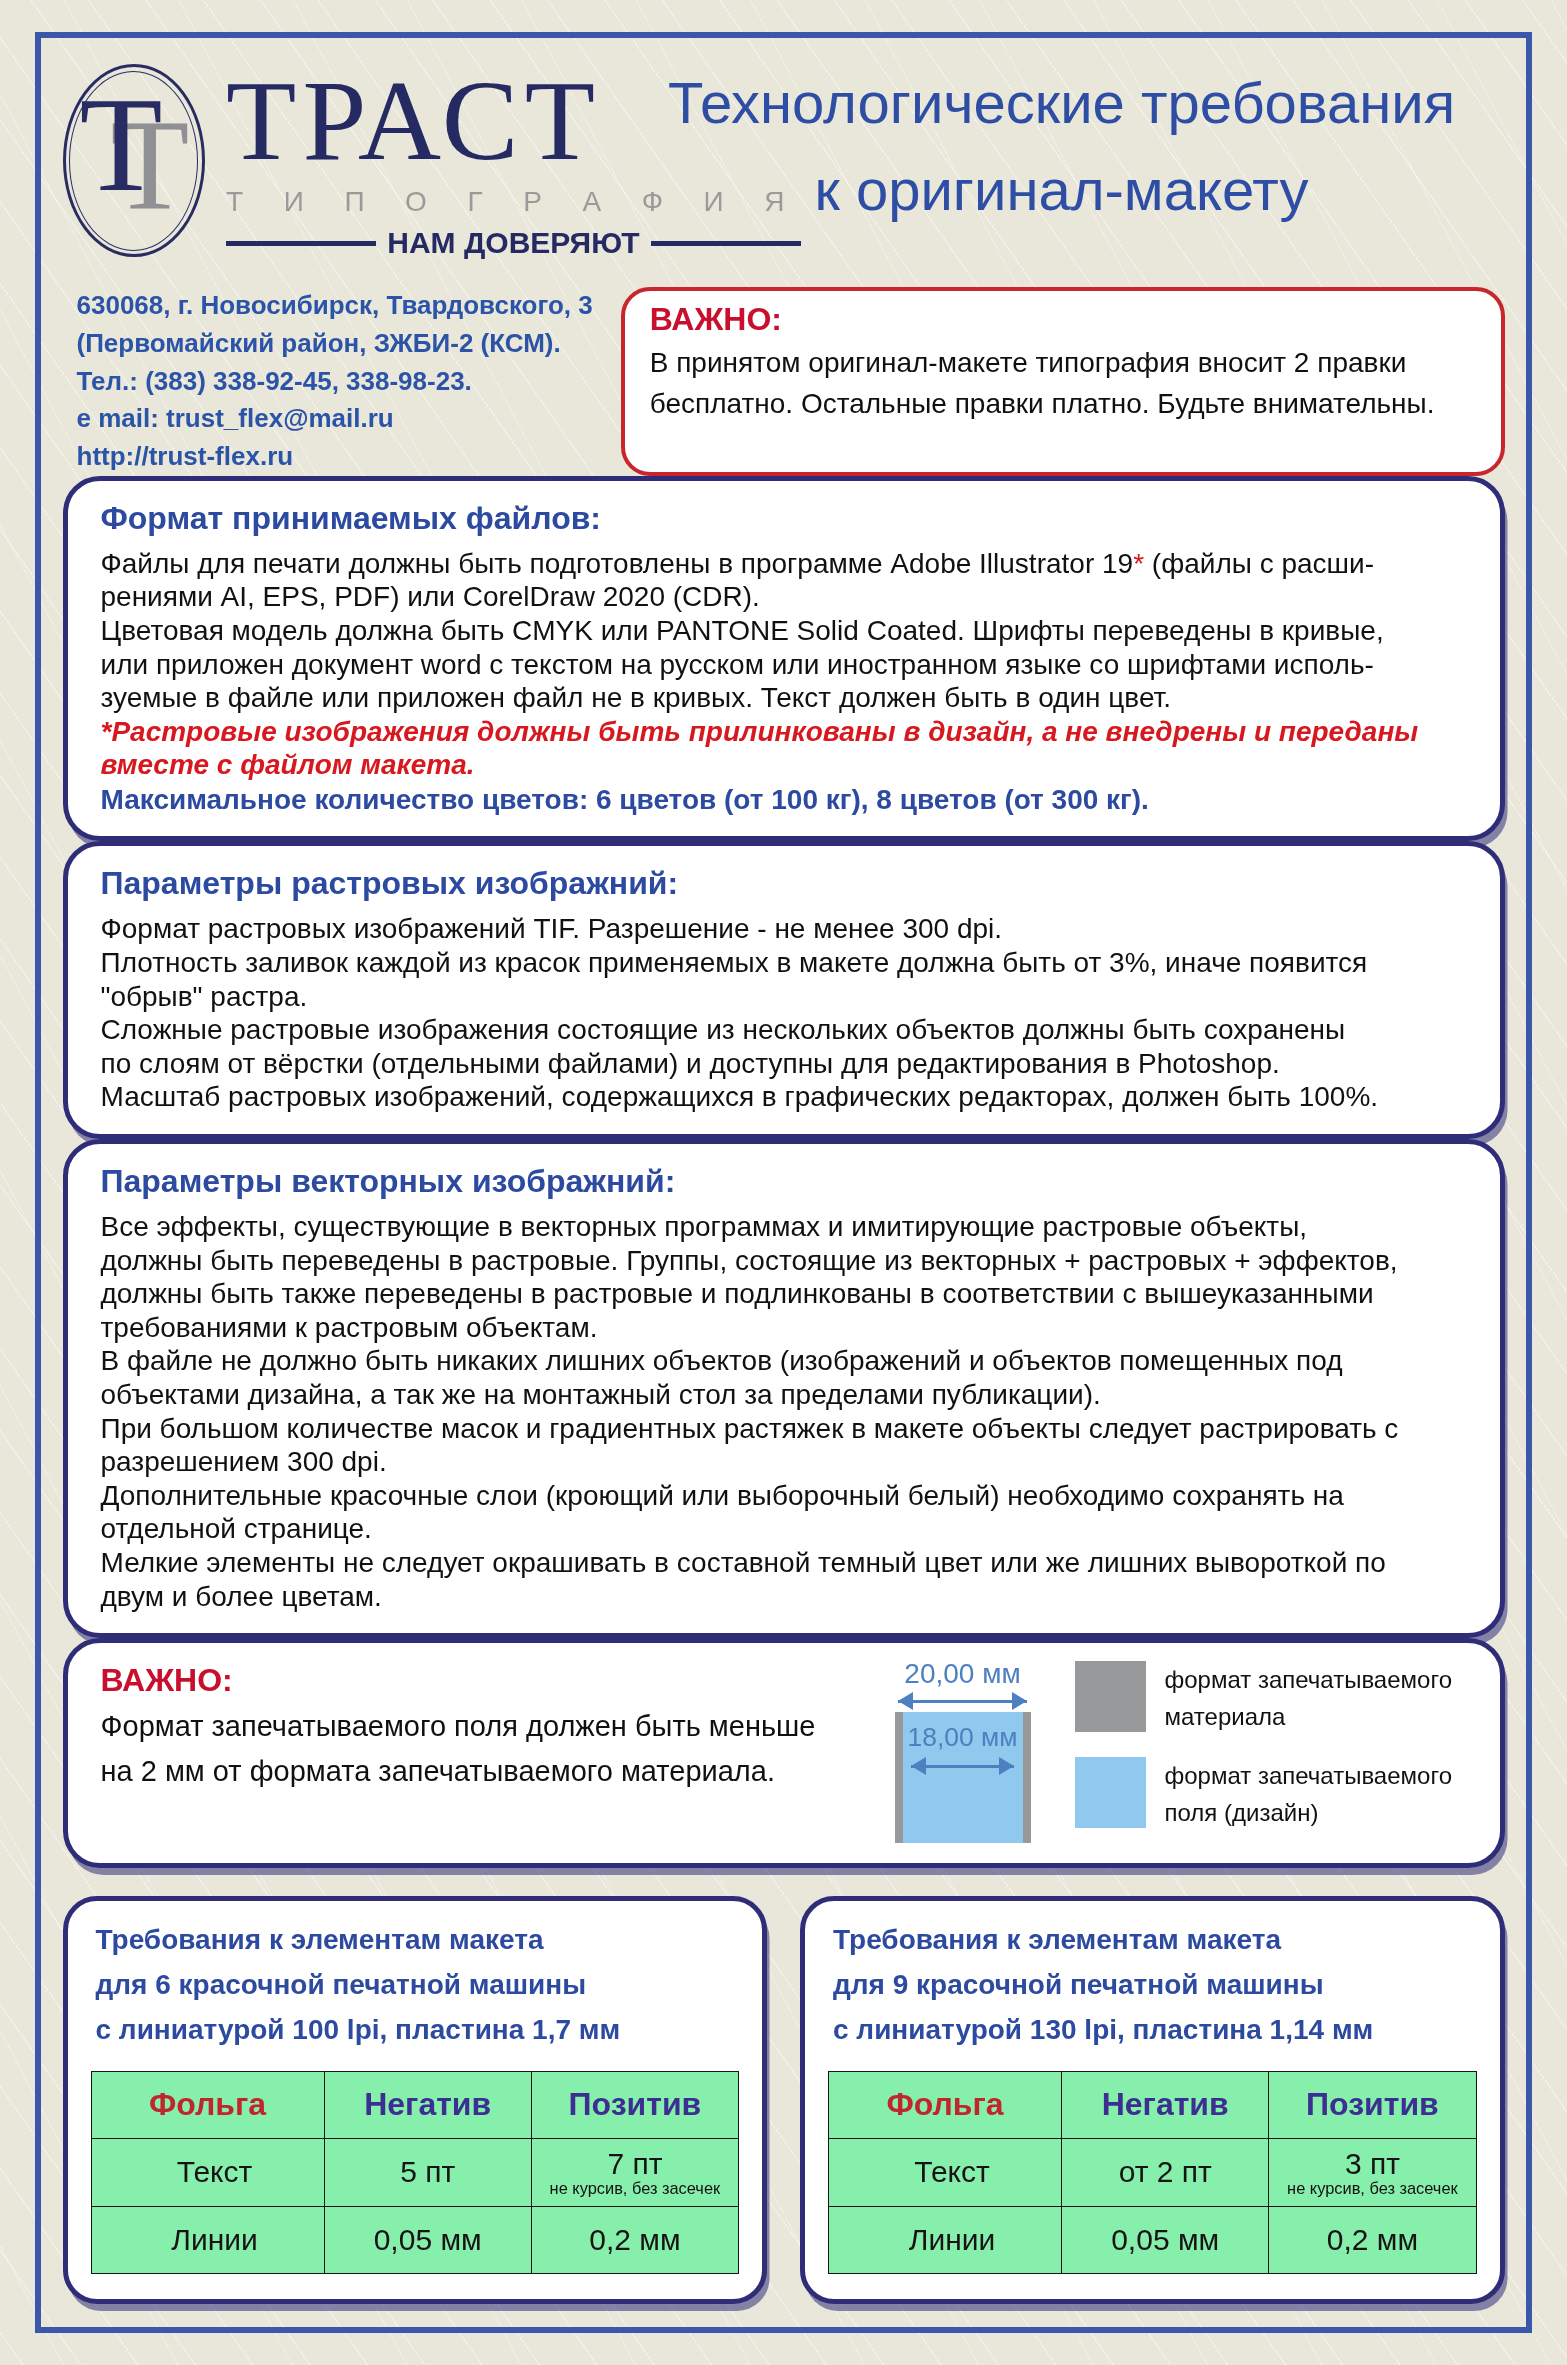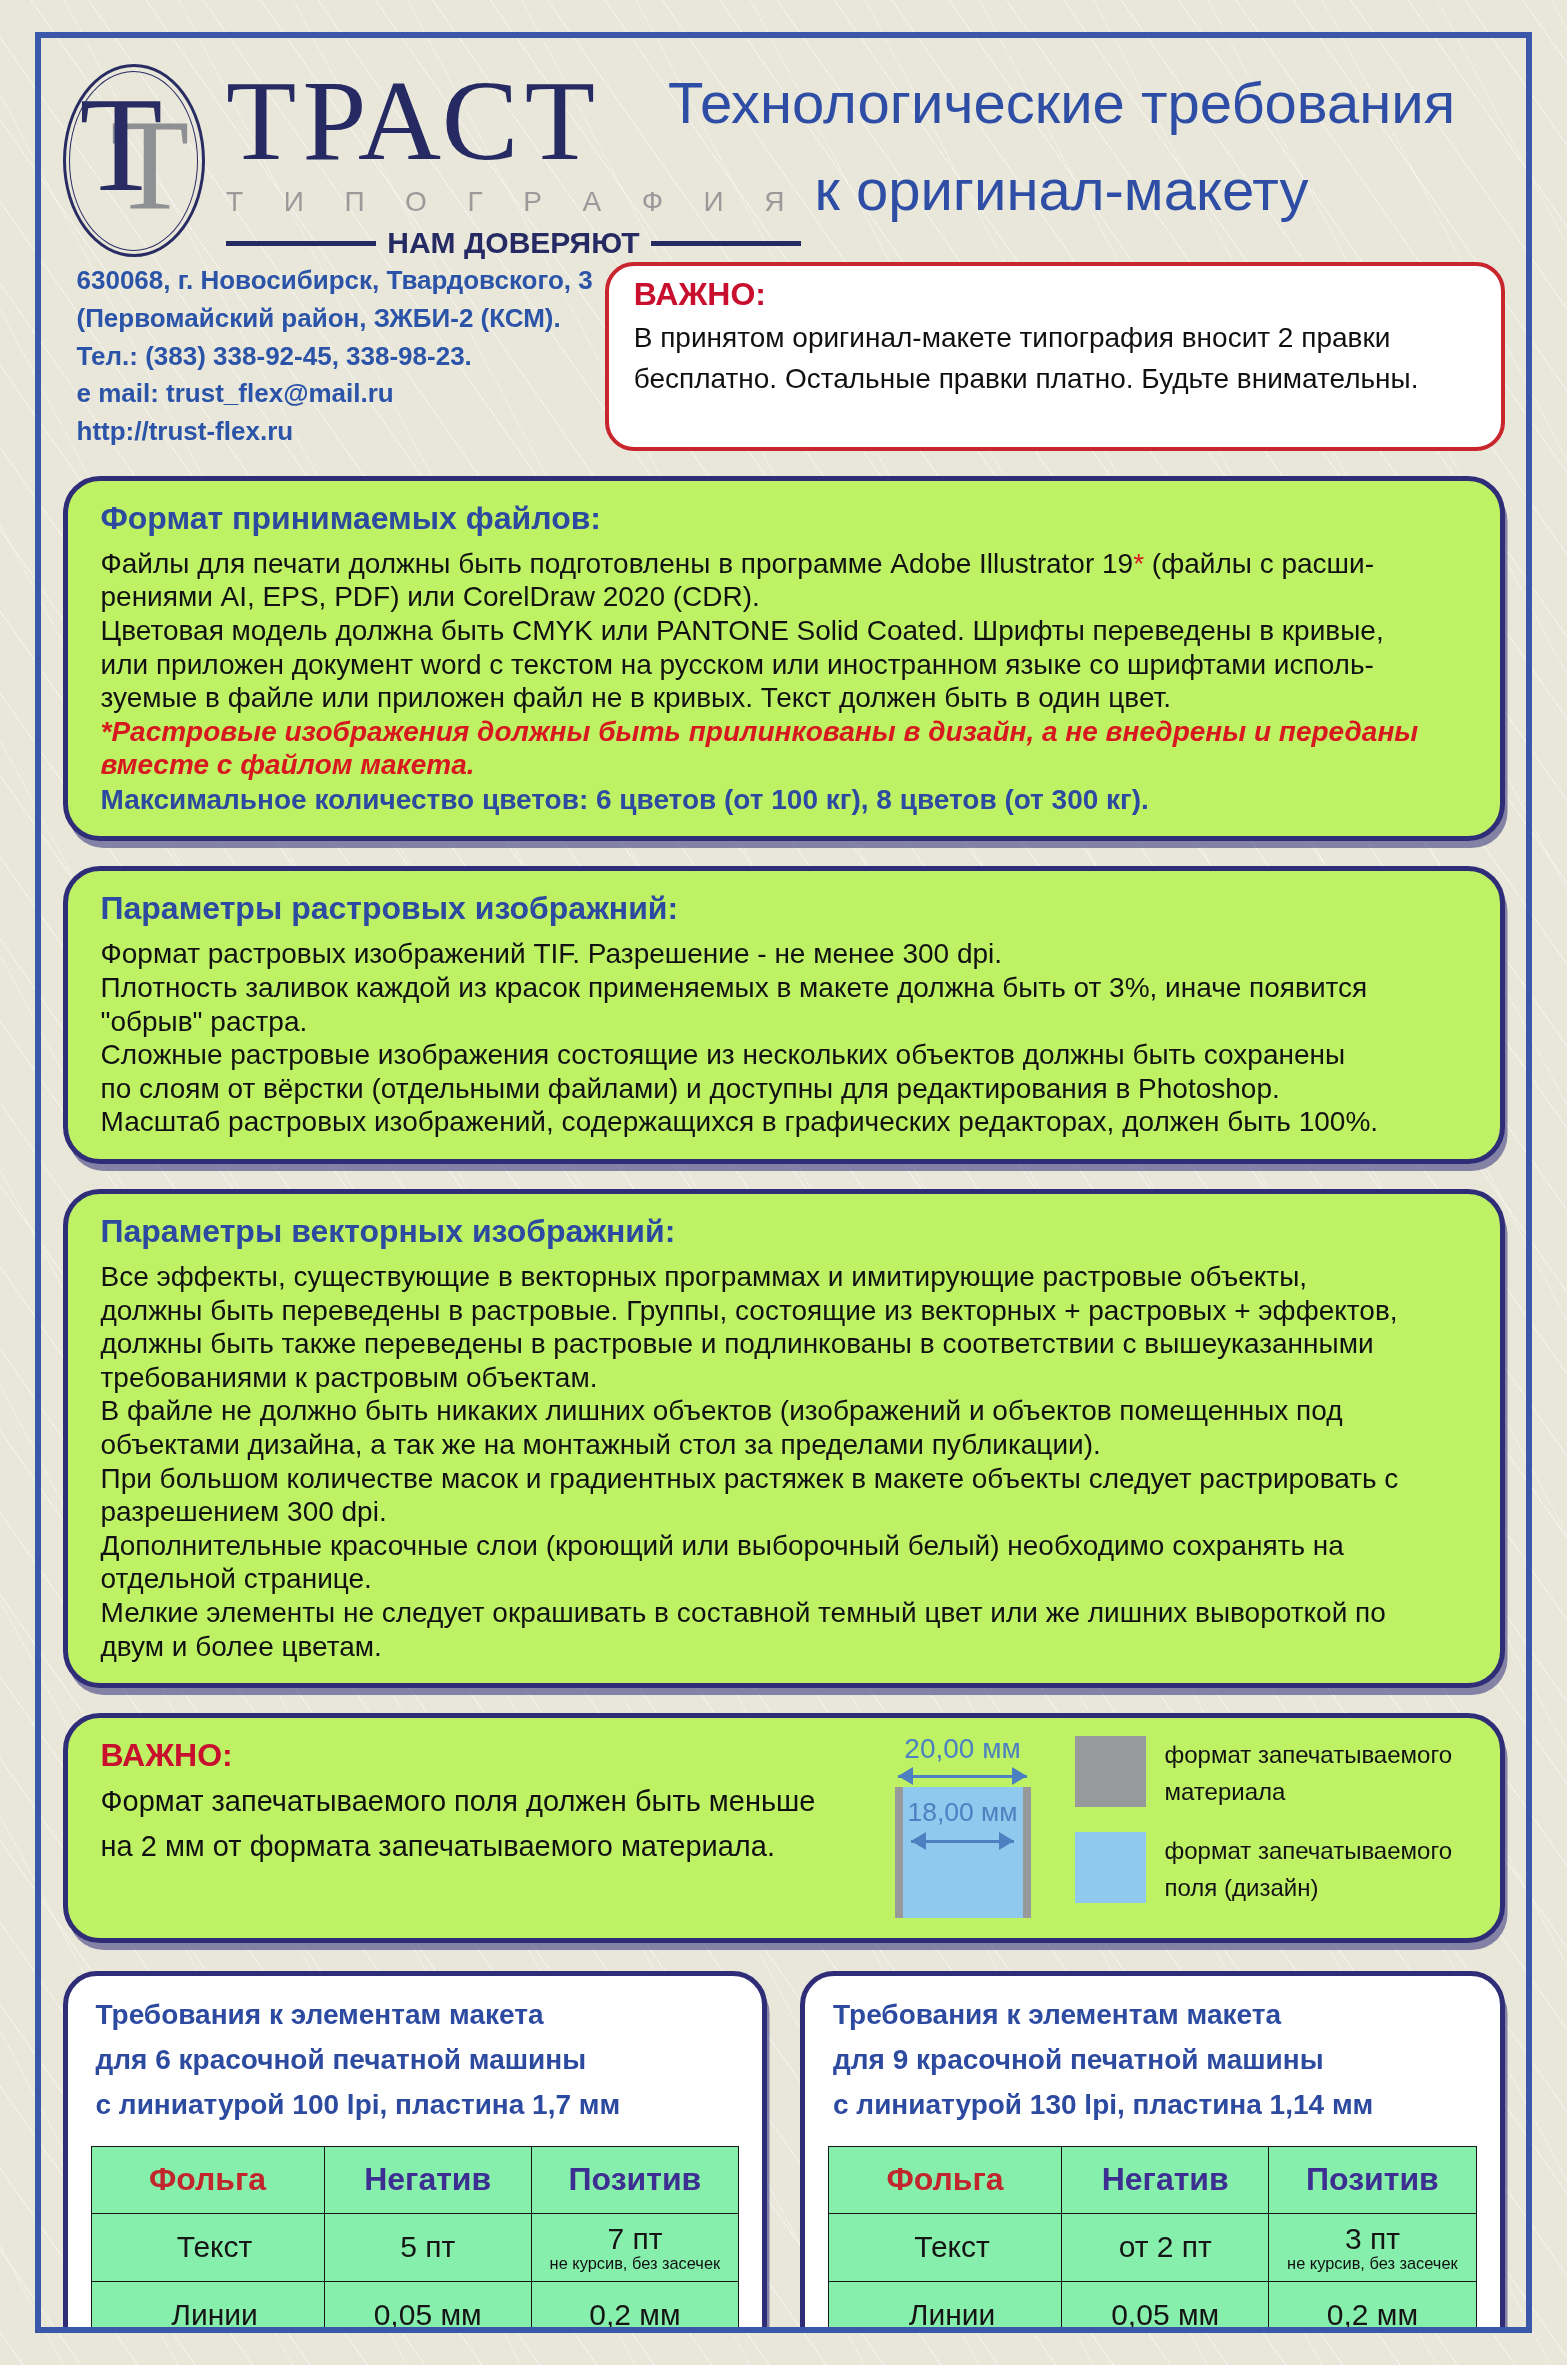--- a/index.html
+++ b/index.html
@@ -32,33 +32,33 @@
   .tipografiya{color:#9a9a9a;font-size:28px;letter-spacing:16.4px;margin-top:7.6px;white-space:nowrap;}
   .tagline-row{display:flex;align-items:center;margin-top:8.8px;justify-content:center;}
   .tagline-rule{height:4.4px;background:#252a63;flex:1;}
   .tagline{color:#252a63;font-weight:700;font-size:30px;white-space:nowrap;padding:0 11.4px;}
   .page-title{
     flex:1;text-align:center;color:#2e4da5;font-weight:400;
     font-size:58px;line-height:1.5;padding-top:6.3px;
   }
   .page-title div{white-space:nowrap;}
   
-  .row2{display:flex;gap:12px;margin-top:2px;align-items:stretch;}
+  .row2{display:flex;gap:28px;margin-top:27px;align-items:stretch;}
   .address{flex:0 0 486px;color:#2b54a8;font-weight:700;font-size:26px;line-height:1.45;padding-left:14px;}
   .address div{white-space:nowrap;}
   .imp-top{
     flex:1;background:#fff;border:4.4px solid #c9252c;border-radius:29px;
     padding:10px 25px 12.6px;box-sizing:border-box;
   }
   .imp-label{color:#c8102e;font-weight:700;font-size:32px;margin-bottom:5px;}
   .imp-line{font-size:28px;line-height:1.45;color:#101010;white-space:nowrap;}
   
   .box{
-    background:#bef264;border:5.7px solid #2f2d78;border-radius:37px;
-    margin-top:25px;padding:14px 33px 20px;box-sizing:border-box;
+    background:#ffffff;border:5.7px solid #2f2d78;border-radius:37px;
+    padding:14px 33px 20px;box-sizing:border-box;
     box-shadow:3.8px 8.2px 0 -1.3px rgba(47,45,120,.55);
   }
   .box-heading{color:#2d4aa1;font-size:32px;font-weight:700;margin:5px 0 10px;}
   .tline{font-size:28px;line-height:1.2;color:#111;white-space:nowrap;}
   .red-star{color:#d8181f;}
   .red-note .tline{color:#d8181f;font-weight:700;font-style:italic;font-size:28px;}
   .blue-note{color:#2d4aa1;font-weight:700;font-size:28px;white-space:nowrap;margin-top:2.5px;}
   
   .imp2{display:flex;align-items:flex-start;}
   .imp2-left{flex:1;padding-top:5px;}

